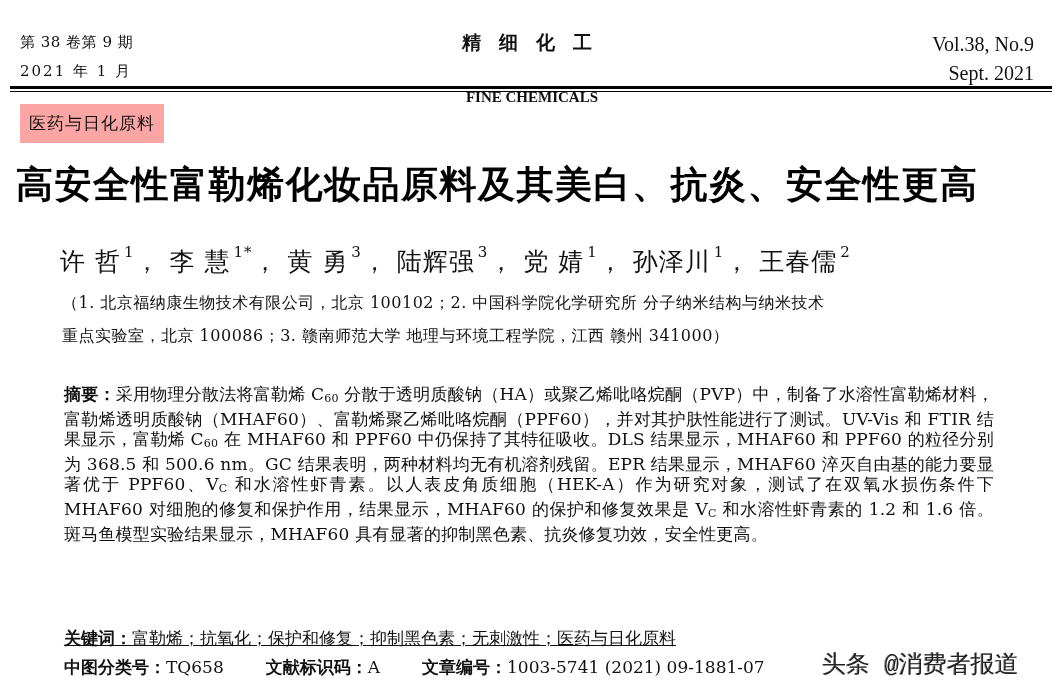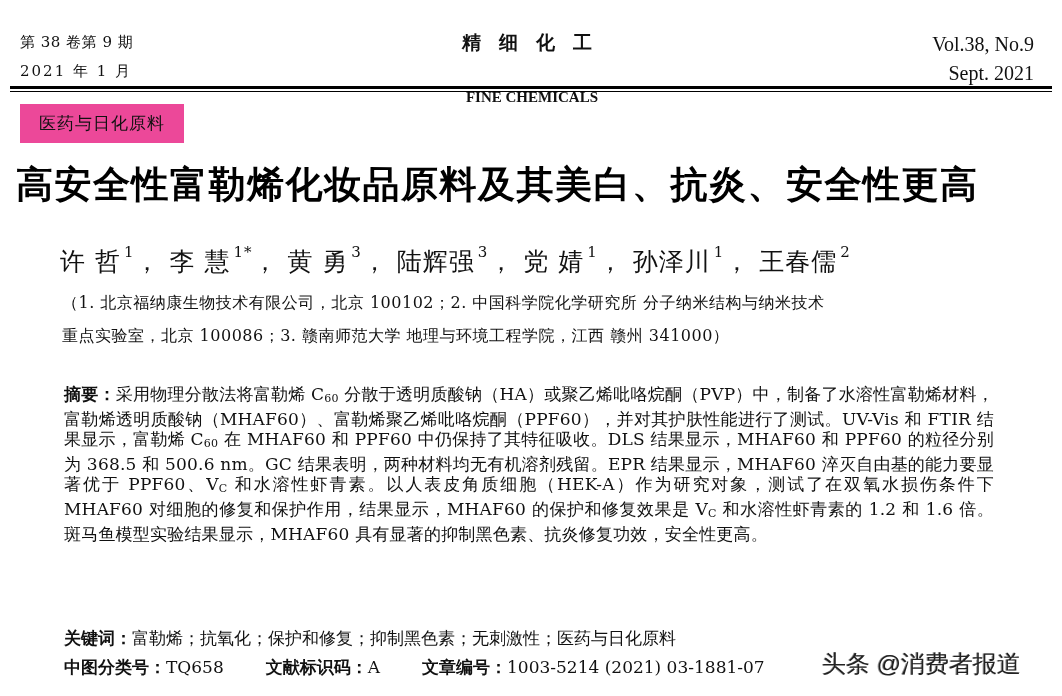--- a/index.html
+++ b/index.html
@@ -13,21 +13,21 @@
   .hdr-left.l2 { top: 62px; letter-spacing: 2px; }
   .hdr-center { left: 447px; width: 170px; text-align: center; font-weight: bold; }
   .hdr-center.cn { top: 30px; font-size: 19px; letter-spacing: 18px; text-indent: 8px; }
   .hdr-center.en { top: 61px; font-family: "Liberation Serif", serif; font-weight: bold; font-size: 15px; letter-spacing: 0; white-space: nowrap; margin-top: 28px; }
   .hdr-right { right: 28px; text-align: right; font-family: "Liberation Serif", serif; font-size: 20px; }
   .hdr-right.l1 { top: 33px; }
   .hdr-right.l2 { top: 62px; }
   .rule-thick { left: 10px; right: 10px; top: 86px; height: 3px; background: #000; }
   .rule-thin { left: 10px; right: 10px; top: 91px; height: 1px; background: #000; }
   .column-tag {
-    left: 20px; top: 104px; width: 164px; height: 39px; background: #ec4899;
+    left: 20px; top: 104px; width: 144px; height: 39px; background: #fca5a5;
     font-family: "DejaVu Sans", sans-serif; font-size: 17px; line-height: 39px;
     text-align: center; letter-spacing: 1px; color: #111;
   }
   .title {
     left: 16px; top: 160px; font-family: "DejaVu Sans", sans-serif;
     font-size: 37px; font-weight: bold; letter-spacing: 1.5px; white-space: nowrap; color: #000;
   }
   .authors {
     left: 60px; top: 245px; font-size: 25px; white-space: nowrap; letter-spacing: 1px;
   }
@@ -35,25 +35,25 @@
   .affil { left: 62px; font-size: 16px; white-space: nowrap; letter-spacing: 0.5px; }
   .affil.l1 { top: 293px; }
   .affil.l2 { top: 326px; }
   .abstract {
     left: 64px; top: 384px; width: 930px; font-size: 17px; line-height: 20px;
     text-align: justify; letter-spacing: 0.2px;
   }
   .abstract .label, .meta .label { font-family: "DejaVu Sans", sans-serif; font-weight: bold; }
   .abstract sub { font-size: 11px; vertical-align: -2px; }
   .meta { left: 64px; font-size: 17px; white-space: nowrap; }
-  .meta.kw { top: 627px; }
+  .meta.kw { top: 627px; text-decoration: underline; }
   .meta.cls { top: 656px; }
   .meta .gap { display: inline-block; width: 42px; }
   .watermark {
-    left: 822px; top: 648px; font-family: Liberation Sans, sans-serif; font-size: 24px;
+    left: 822px; top: 648px; font-family: Liberation Mono, monospace; font-size: 24px;
     color: #222; text-shadow: 1px 1px 0 #fff, -1px 0 0 #999; white-space: nowrap;
   }
 </style>
 </head>
 <body>
 
 <div class="abs hdr-left l1">第 38 卷第 9 期</div>
 <div class="abs hdr-left l2">2021 年  1 月</div>
 <div class="abs hdr-center cn">精细化工</div>
 <div class="abs hdr-center en">FINE CHEMICALS</div>
@@ -82,16 +82,16 @@
 
 <div class="abs abstract">
   <span class="label">摘要：</span><span>采用物理分散法将富勒烯 C</span><sub>60</sub><span> 分散于透明质酸钠（HA）或聚乙烯吡咯烷酮（PVP）中，制备了水溶性富勒烯材料，富勒烯透明质酸钠（MHAF60）、富勒烯聚乙烯吡咯烷酮（PPF60），并对其护肤性能进行了测试。UV-Vis 和 FTIR 结果显示，富勒烯 C</span><sub>60</sub><span> 在 MHAF60 和 PPF60 中仍保持了其特征吸收。DLS 结果显示，MHAF60 和 PPF60 的粒径分别为 368.5 和 500.6 nm。GC 结果表明，两种材料均无有机溶剂残留。EPR 结果显示，MHAF60 淬灭自由基的能力要显著优于 PPF60、V</span><sub>C</sub><span> 和水溶性虾青素。以人表皮角质细胞（HEK-A）作为研究对象，测试了在双氧水损伤条件下 MHAF60 对细胞的修复和保护作用，结果显示，MHAF60 的保护和修复效果是 V</span><sub>C</sub><span> 和水溶性虾青素的 1.2 和 1.6 倍。斑马鱼模型实验结果显示，MHAF60 具有显著的抑制黑色素、抗炎修复功效，安全性更高。</span>
 </div>
 
 <div class="abs meta kw">
   <span class="label">关键词：</span><span>富勒烯；抗氧化；保护和修复；抑制黑色素；无刺激性；医药与日化原料</span>
 </div>
 
 <div class="abs meta cls">
-  <span class="label">中图分类号：</span><span>TQ658</span><span class="gap"></span><span class="label">文献标识码：</span><span>A</span><span class="gap"></span><span class="label">文章编号：</span><span>1003-5214 (2021) 03-1881-07</span>
+  <span class="label">中图分类号：</span><span>TQ658</span><span class="gap"></span><span class="label">文献标识码：</span><span>A</span><span class="gap"></span><span class="label">文章编号：</span><span>1003-5741 (2021) 09-1881-07</span>
 </div>
 
 <div class="abs watermark">头条 @消费者报道</div>
 
 </body></html>

